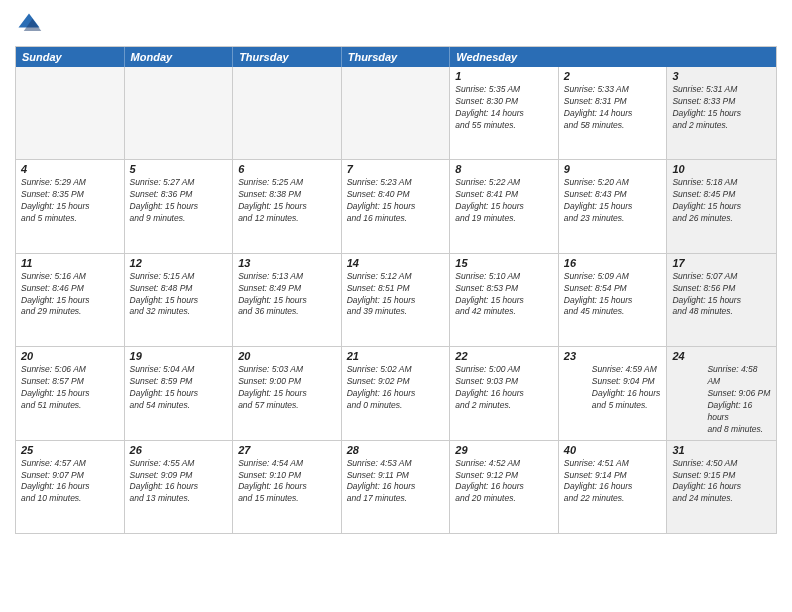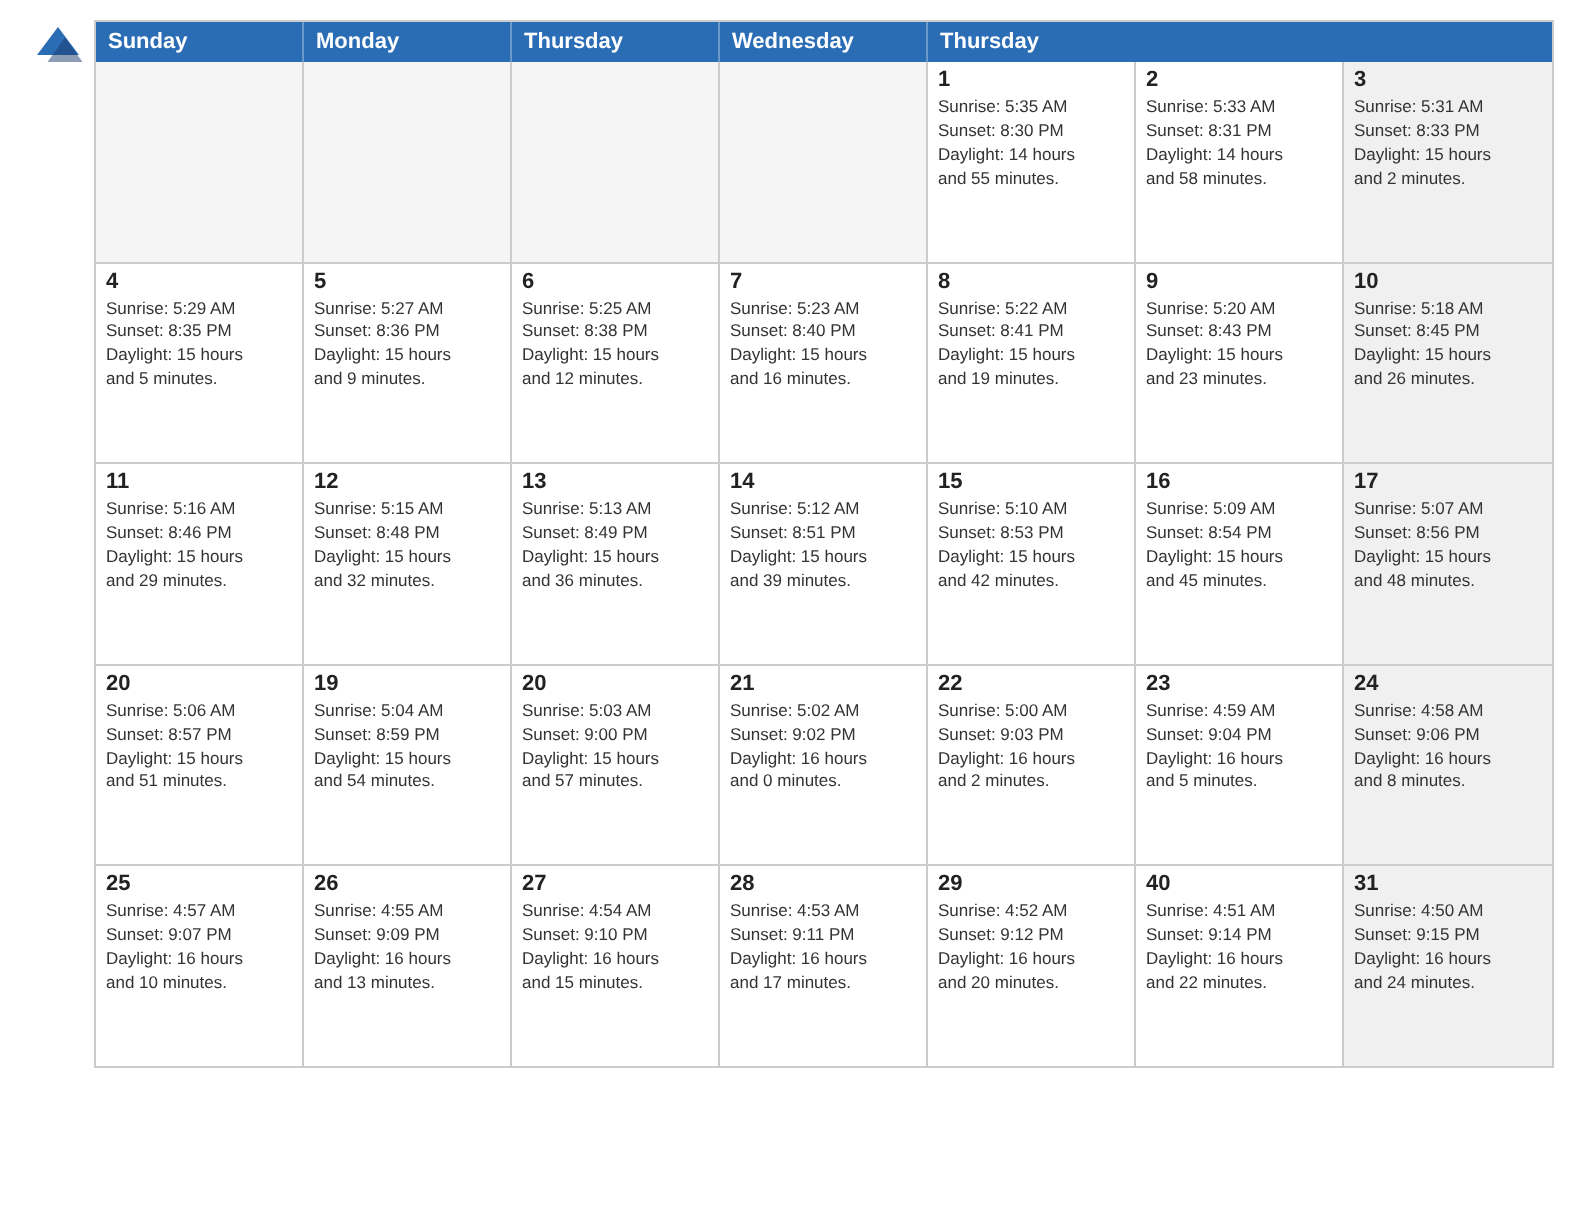--- a/index.html
+++ b/index.html
@@ -8,21 +8,22 @@
       background: #fff;
       width: 792px;
       height: 612px;
       overflow: hidden;
     }
     .page {
       width: 792px;
       height: 544px;
       padding: 10px 15px;
       display: flex;
-      flex-direction: row;
+      flex-direction: column;
+      font-style: italic;
     }
     .header {
       display: flex;
       justify-content: space-between;
       align-items: flex-start;
       margin-bottom: 8px;
     }
     .logo {
       display: flex;
       align-items: center;
@@ -128,22 +129,22 @@
       <div class="month-title"></div>
       <div class="subtitle"></div>
     </div>
   </div>
 
   <div class="calendar">
     <div class="cal-header">
     <div class="cal-header-cell">Sunday</div>
         <div class="cal-header-cell">Monday</div>
         <div class="cal-header-cell">Thursday</div>
+        <div class="cal-header-cell">Thursday</div>
         <div class="cal-header-cell">Wednesday</div>
-        <div class="cal-header-cell">Thursday</div>
       </div>
     <div class="cal-body">
     <div class="cal-row">
           <div class="cal-cell empty"></div>
           <div class="cal-cell empty"></div>
           <div class="cal-cell empty"></div>
           <div class="cal-cell empty"></div>
           <div class="cal-cell">
             <div class="day-num">1</div>
             <div class="day-info" style="white-space: pre-line;">Sunrise: 5:35 AM
@@ -299,28 +300,28 @@
           </div>
           <div class="cal-cell">
             <div class="day-num">22</div>
             <div class="day-info" style="white-space: pre-line;">Sunrise: 5:00 AM
 Sunset: 9:03 PM
 Daylight: 16 hours
 and 2 minutes.</div>
           </div>
           <div class="cal-cell">
             <div class="day-num">23</div>
-            <div class="day-info" style="white-space: pre-line;">Sunrise: 4:59 AM
+            <div class="day-info" style="white-space: pre-line; margin-left: 28px;">Sunrise: 4:59 AM
 Sunset: 9:04 PM
 Daylight: 16 hours
 and 5 minutes.</div>
           </div>
           <div class="cal-cell shaded">
             <div class="day-num">24</div>
-            <div class="day-info" style="white-space: pre-line;">Sunrise: 4:58 AM
+            <div class="day-info" style="white-space: pre-line; margin-left: 35px;">Sunrise: 4:58 AM
 Sunset: 9:06 PM
 Daylight: 16 hours
 and 8 minutes.</div>
           </div>
         </div>
         <div class="cal-row">
           <div class="cal-cell">
             <div class="day-num">25</div>
             <div class="day-info" style="white-space: pre-line;">Sunrise: 4:57 AM
 Sunset: 9:07 PM

